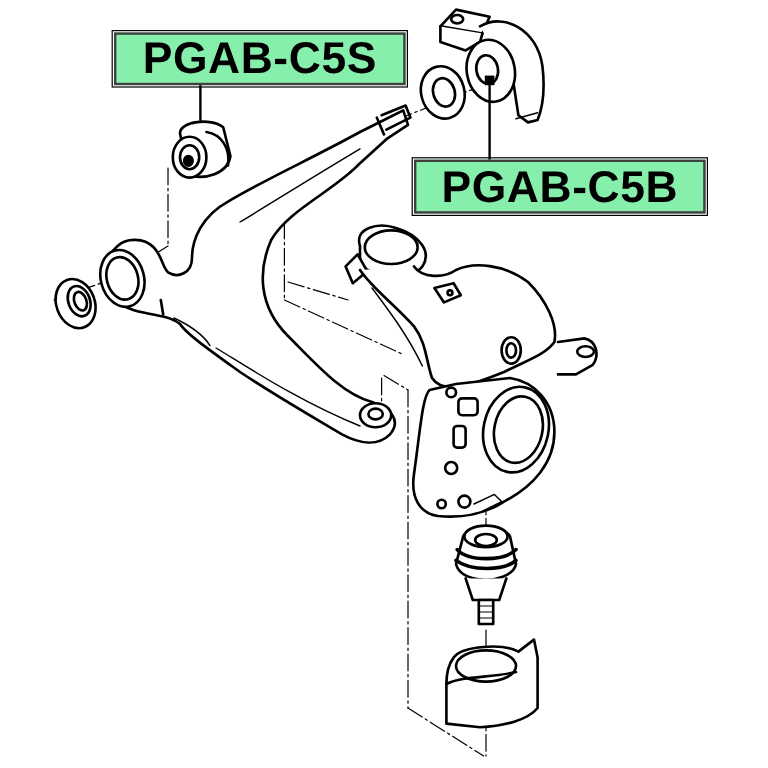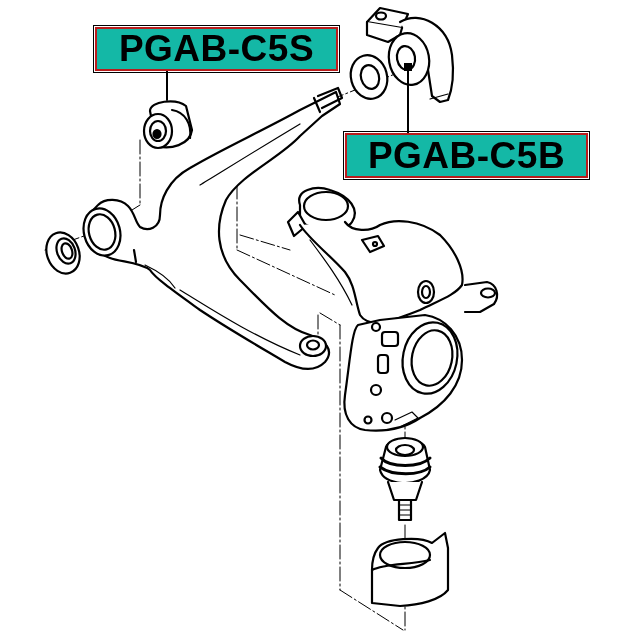--- a/index.html
+++ b/index.html
@@ -1,19 +1,19 @@
 <!DOCTYPE html>
 <html><head>
 <meta charset="utf-8">
 <style>
   html, body { margin: 0; padding: 0; background: #ffffff; }
   body { width: 640px; height: 640px; position: relative; overflow: hidden; font-family: "Liberation Sans", sans-serif; }
   #diagram { position: absolute; left: 0; top: 0; width: 640px; height: 640px; }
   .label-box {
-    position: absolute; background: #14b8a6; border: 2px solid #b91c1c;
+    position: absolute; background: #86efac; border: 2px solid #404040;
     font-family: "Liberation Sans", sans-serif; font-weight: bold; color: #000000;
     font-size: 37px; line-height: 40px; letter-spacing: 0.5px;
     display: flex; align-items: center; justify-content: center; box-sizing: border-box;
     outline: 1px solid #000; outline-offset: 1px;
   }
   #label-c5s { left: 95px; top: 27px; width: 243px; height: 44px; }
   #label-c5b { left: 345px; top: 133px; width: 243px; height: 45px; text-align: center; }
 </style>
 </head>
 <body>

